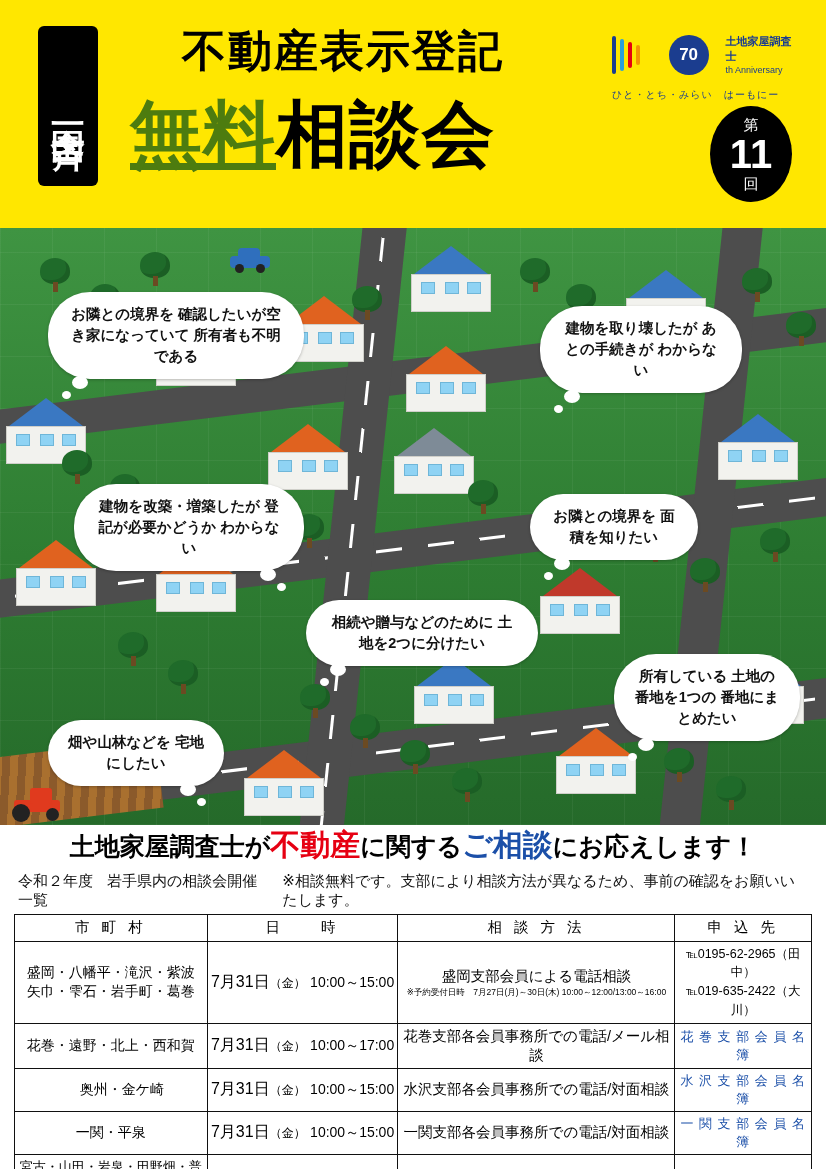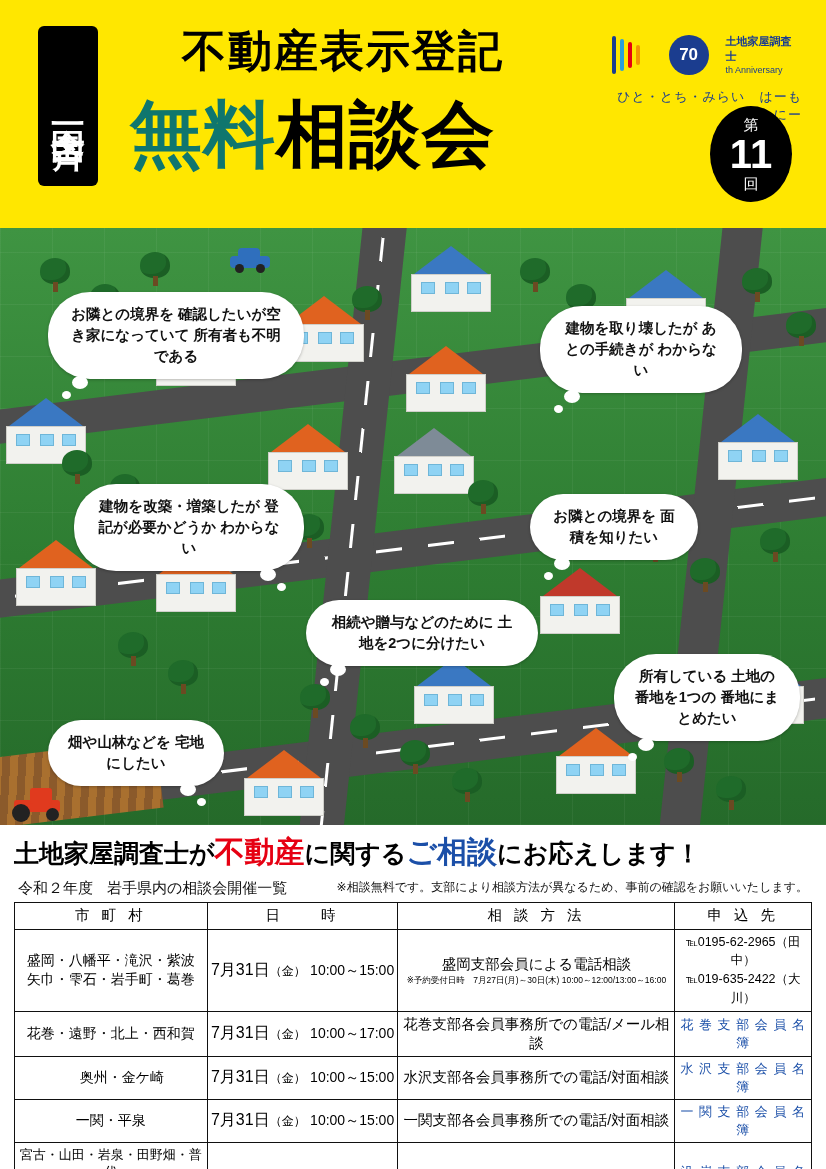--- a/index.html
+++ b/index.html
@@ -48,21 +48,21 @@
   }
   .header-title2 {
     position: absolute;
     left: 130px; top: 98px;
     font-size: 72px;
     font-weight: bold;
     letter-spacing: 1px;
     line-height: 1;
     white-space: nowrap;
   }
-  .t2-red { color: #0f766e; }
+  .t2-red { color: #4d7c0f; text-decoration: underline; }
   .t2-blk { color: #000; }
 
   .header-logo {
     position: absolute;
     right: 24px; top: 24px;
     width: 190px; height: 62px;
     display: flex;
     align-items: center;
     gap: 17px;
   }
@@ -88,22 +88,22 @@
     font-size: 17px;
     font-weight: bold;
     display: flex; align-items: center; justify-content: center;
   }
   .logo-txt { font-size: 11px; color: #1b3d8f; line-height: 1.35; font-weight: bold;}
   .logo-txt .l2 { font-size: 9px; color: #1b3d8f; font-weight: normal;}
   .logo-sub {
     position: absolute;
     right: 24px; top: 88px;
     width: 190px;
-    text-align: right;
-    font-size: 13px;
+    text-align: left;
+    font-size: 10px;
     color: #1b3d8f;
     letter-spacing: 1px;
   }
 
   .kai-badge {
     position: absolute;
     right: 34px; top: 106px;
     width: 82px; height: 96px;
     border-radius: 50%;
     background: #000;
@@ -222,37 +222,36 @@
 
   
   .bottom {
     position: relative;
     width: 826px;
     height: 344px;
     background: #fff;
     padding: 0 14px;
   }
   .headline {
-    text-align: left;
+    text-align: center;
     font-size: 25px;
     font-weight: bold;
-    padding-top: 7px;
     letter-spacing: 0px;
     white-space: nowrap;
   }
   .headline .red { color:#e60012; font-size:30px;}
   .headline .blu { color:#1b4fa8; font-size:30px;}
   .sub-row {
-    display:flex; align-items:flex-start; justify-content:space-between;
+    display:flex; align-items:center; justify-content:space-between;
     padding: 6px 4px 4px 4px;
     gap: 24px;
   }
   .sub-left { font-size: 15px; color:#111;}
   .sub-left .yr { margin-right: 14px;}
-  .sub-right { font-size: 12px; color:#111;}
+  .sub-right { font-size: 15px; color:#111;}
 
   table.schedule {
     width: 798px;
     border-collapse: collapse;
     table-layout: fixed;
   }
   table.schedule th, table.schedule td {
     border: 1px solid #111;
     text-align: center;
     vertical-align: middle;

